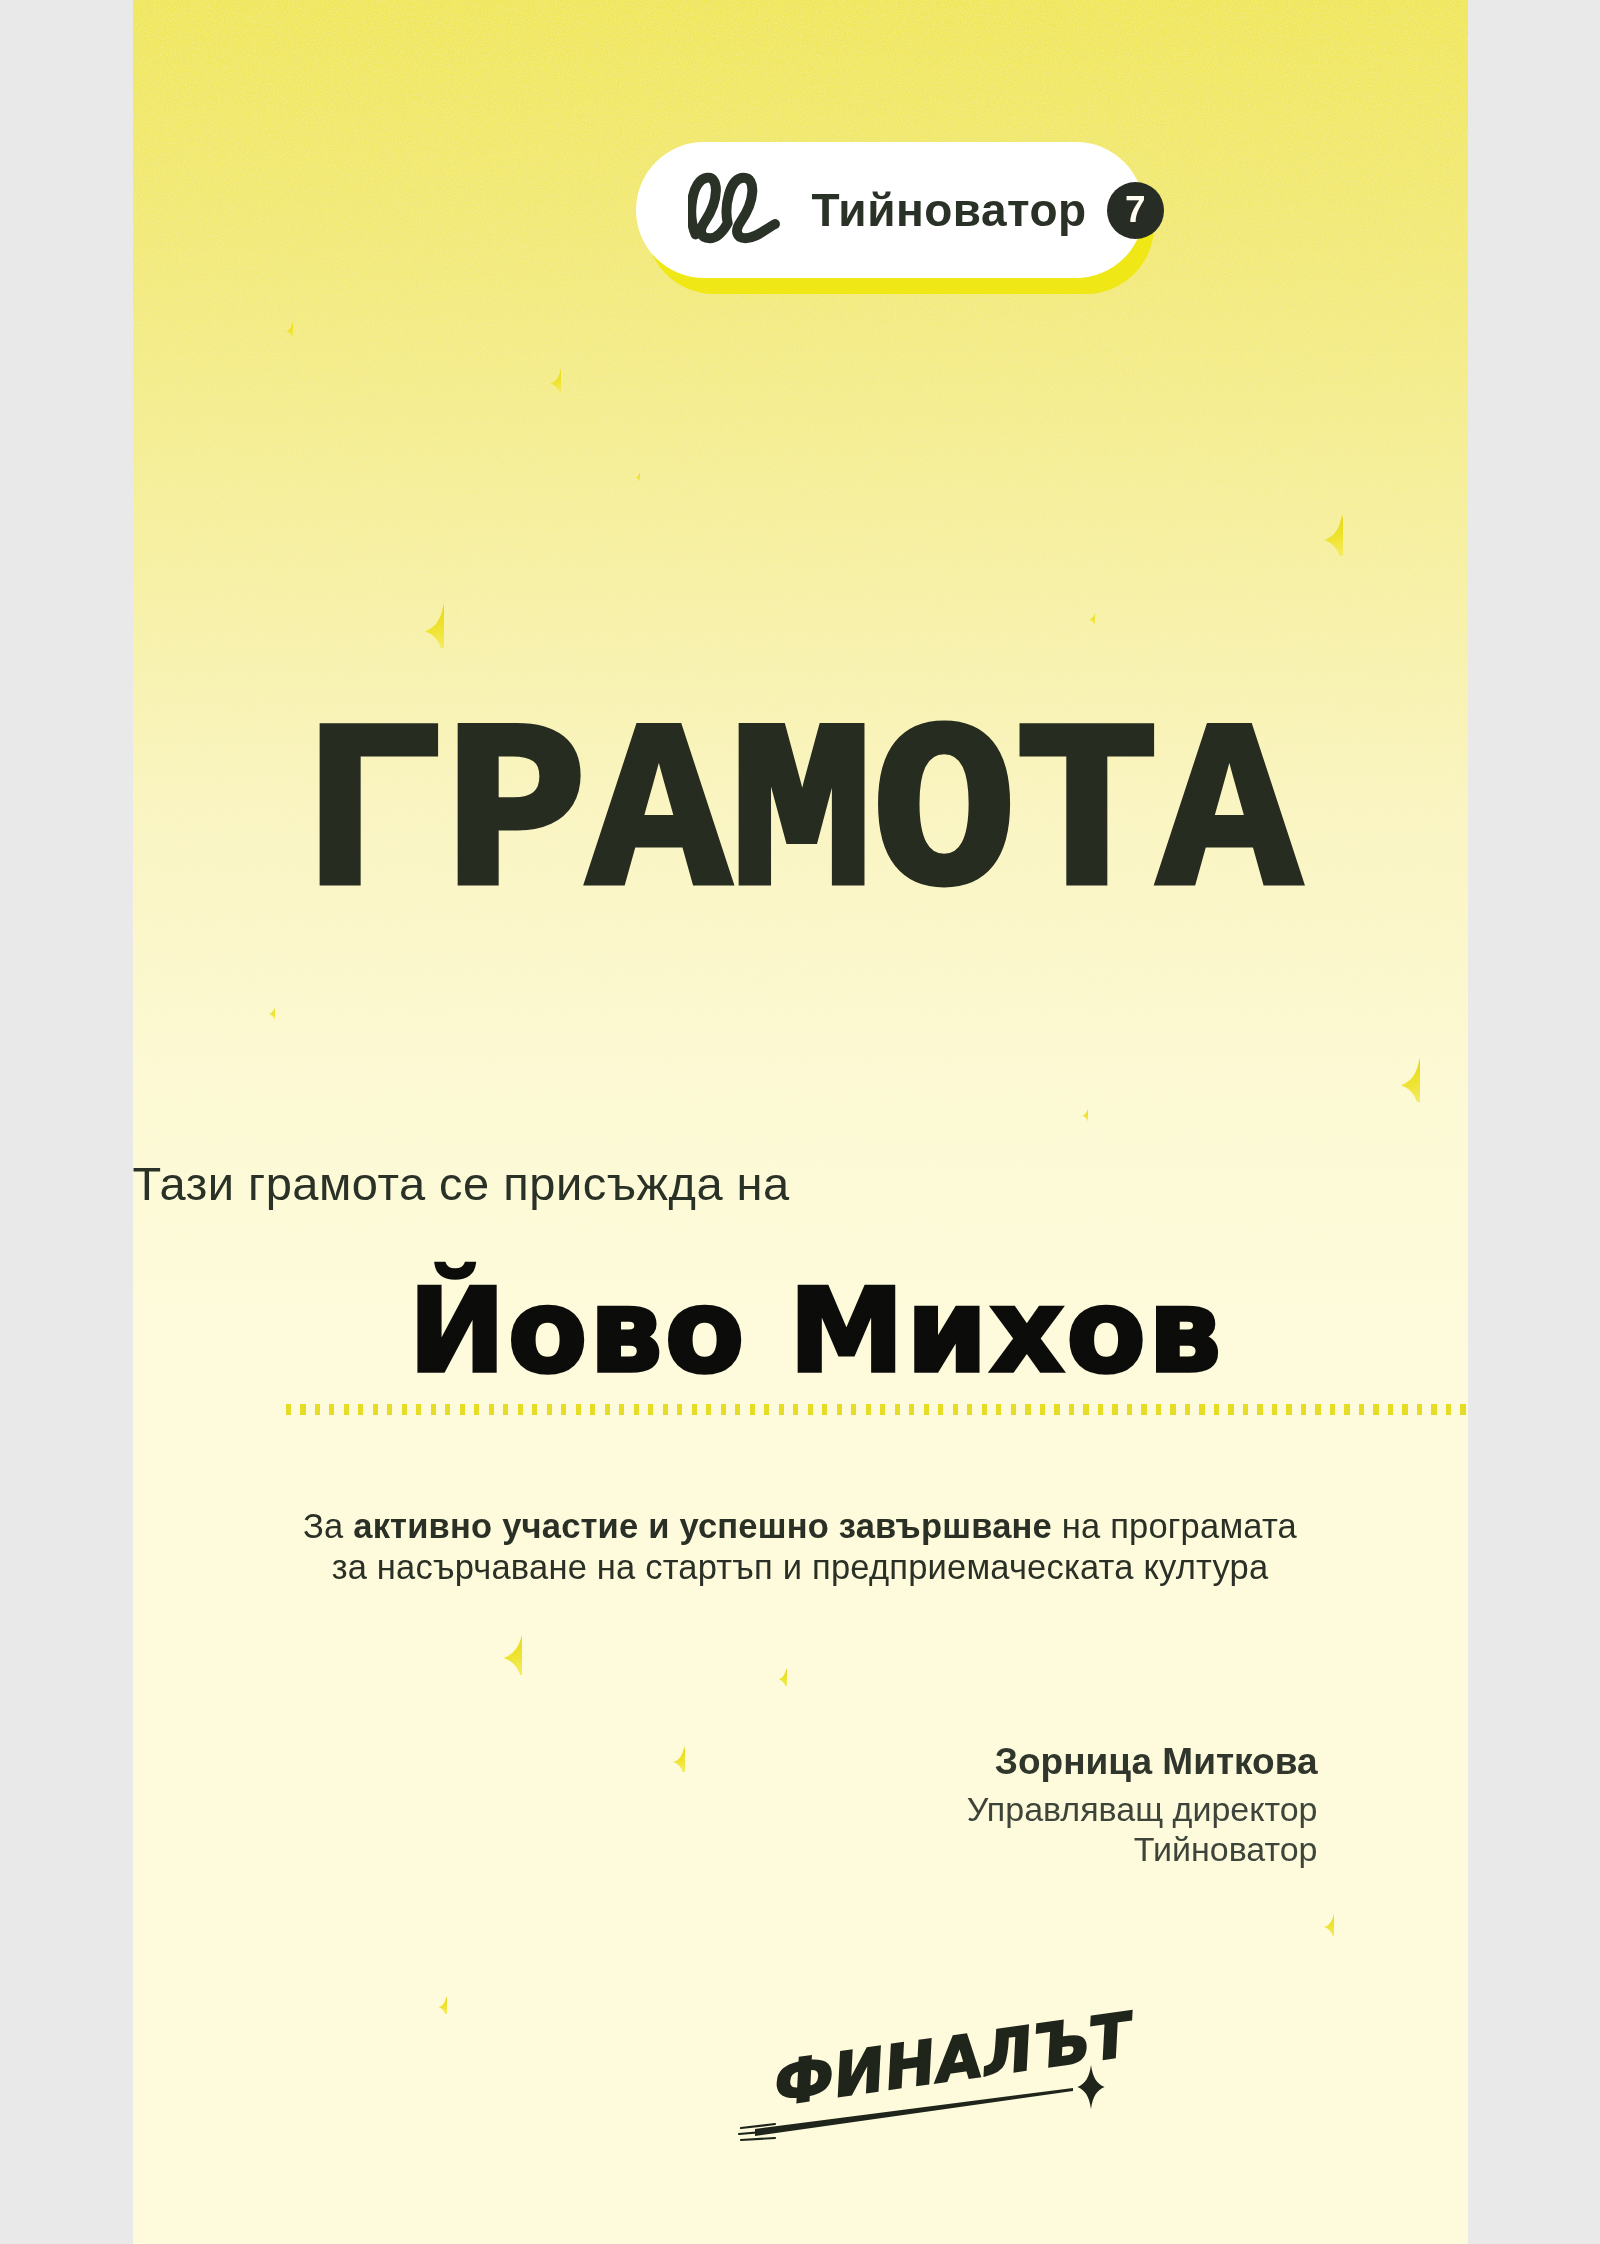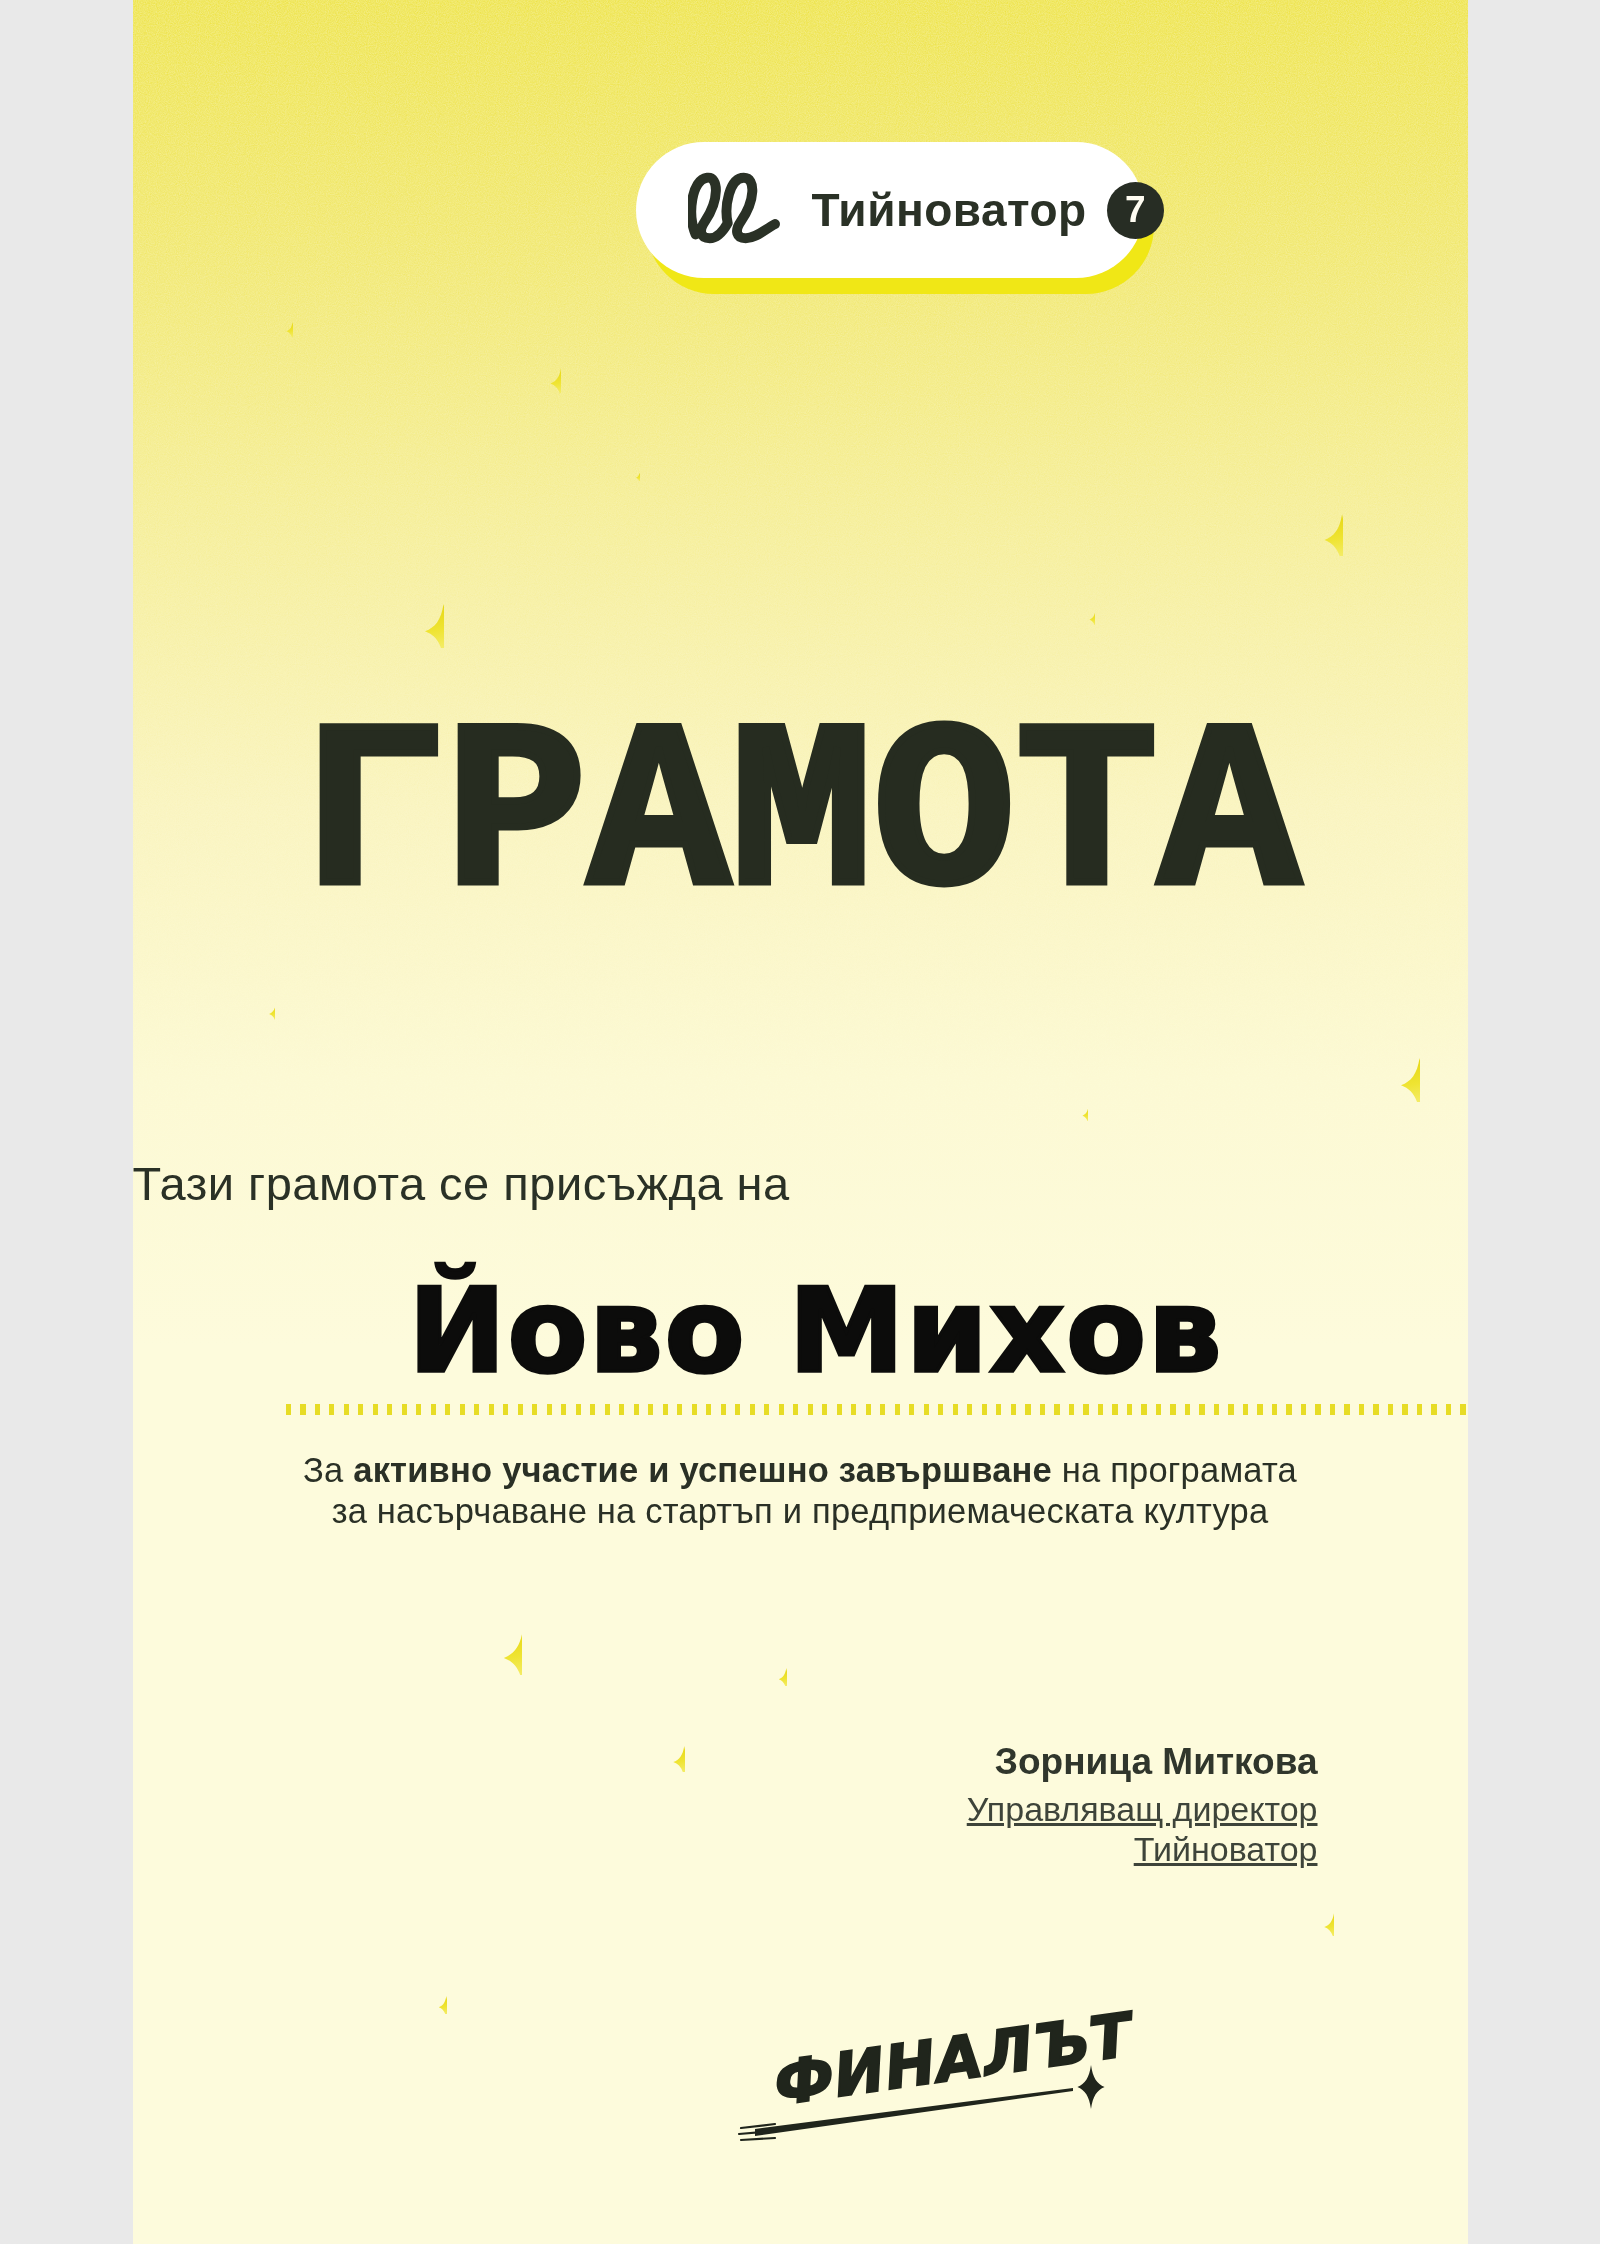--- a/index.html
+++ b/index.html
@@ -43,29 +43,29 @@
   .name{
     position:absolute;top:1263px;left:0;width:100%;text-align:center;
     font-family:"DejaVu Sans",sans-serif;font-size:116px;font-weight:800;
     color:var(--name-black);-webkit-text-stroke:3.5px var(--name-black);letter-spacing:2px;white-space:nowrap;padding-left:32px;
   }
   .dots{
     position:absolute;top:1404px;left:153px;width:1294px;height:11px;
     background:repeating-linear-gradient(90deg,var(--dot-color) 0 5px,rgba(0,0,0,0) 5px 14.5px);
   }
   .desc{
-    position:absolute;top:1450px;left:0;width:100%;text-align:center;
+    position:absolute;top:1506px;left:0;width:100%;text-align:center;
     font-size:34.5px;line-height:41px;color:#2A3026;letter-spacing:.2px;
   }
   .desc b{font-weight:700;}
 
   
   .sig{position:absolute;top:1734px;right:150px;text-align:right;}
   .sig-name{font-size:37px;font-weight:700;color:#30362C;margin-bottom:6px;margin-top:7px;}
-  .sig-role,.sig-org{font-size:34px;color:var(--sig-soft);line-height:40px;text-decoration:underline;}
+  .sig-role,.sig-org{font-size:34px;color:var(--sig-soft);line-height:40px;}
 
   
   .final{position:absolute;left:598px;top:2008px;width:420px;height:180px;}
   .swoosh{position:absolute;left:0;top:0;}
   .final-text{
     position:absolute;left:42px;top:16px;
     font-family:"DejaVu Sans",sans-serif;font-style:italic;font-weight:700;font-size:60px;
     color:#20251C;-webkit-text-stroke:2px #20251C;letter-spacing:1px;
     transform:rotate(-8deg);transform-origin:50% 50%;white-space:nowrap;
   }

